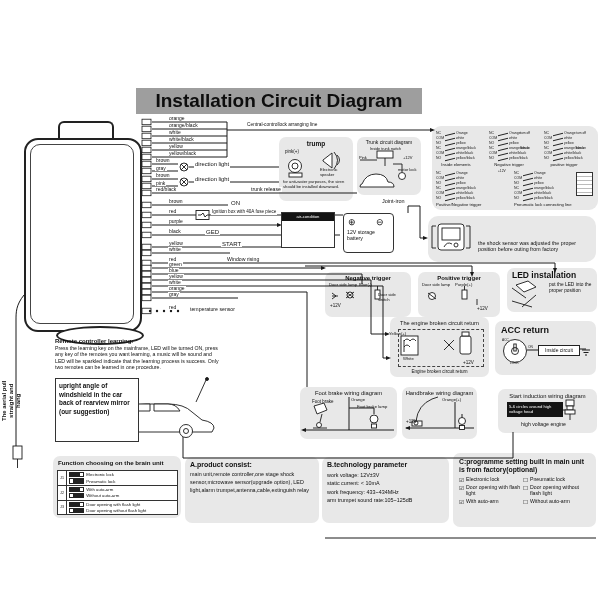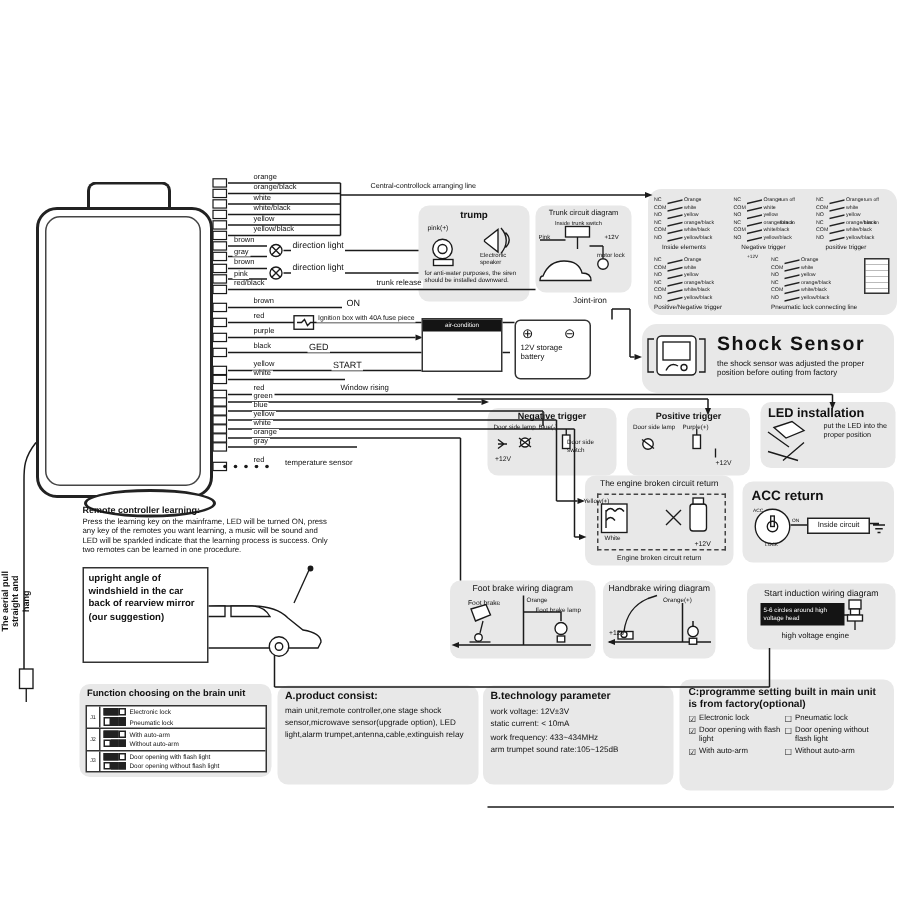--- a/index.html
+++ b/index.html
@@ -247,20 +247,21 @@
         <path d="M196 402l10-22"></path>
           <circle cx="207" cy="379" r="1.5" fill="#1a1a1a"></circle>
       </g>
       <g>
         <rect x="13" y="446" width="9" height="13" fill="#fff"></rect>
           <path d="M17.5 459V468"></path>
       </g>
     </g>
   </svg>
 
+  <div class="title">Installation Circuit Diagram</div>
 
   <div class="unit-tab"></div>
   <div class="unit-body"></div>
   <div class="unit-inner"></div>
   <div class="unit-base"></div>
 
   <span class="lab" style="left:168px;top:116px">orange</span>
   <span class="lab" style="left:168px;top:123px">orange/black</span>
   <span class="lab" style="left:168px;top:130px">white</span>
   <span class="lab" style="left:168px;top:137px">white/black</span>
@@ -483,21 +484,20 @@
       </div>
       <div class="mcap">Pneumatic lock connecting line</div>
     </div>
   <span class="tiny" style="left:520px;top:132px">turn off</span>
   <span class="tiny" style="left:520px;top:147px">turn on</span>
   <span class="tiny" style="left:576px;top:132px">turn off</span>
   <span class="tiny" style="left:576px;top:147px">turn on</span>
   <span class="tiny" style="left:498px;top:170px">+12V</span>
   <div class="pump"></div>
 
-  <span class="glab b" style="left:478px;top:222px;font-size:13px;letter-spacing:1px">Shock Sensor</span>
   <span class="glab" style="left:478px;top:240px;width:112px;font-size:5.3px">the shock sensor was adjusted the proper position before outing from factory</span>
 
   <span class="glab b ctr" style="left:325px;top:274.5px;width:86px;font-size:6px">Negative trigger</span>
   <span class="glab" style="left:329px;top:283px;font-size:4.2px">Door side lamp</span>
   <span class="glab" style="left:330px;top:303px;font-size:4.5px">+12V</span>
   <span class="glab" style="left:359px;top:283px;font-size:4.2px">Blue(-)</span>
   <span class="glab" style="left:378px;top:293px;width:30px;font-size:4.2px">Door side switch</span>
   <span class="glab b ctr" style="left:418px;top:274.5px;width:82px;font-size:6px">Positive trigger</span>
   <span class="glab" style="left:422px;top:283px;font-size:4.2px">Door side lamp</span>
   <span class="glab" style="left:455px;top:283px;font-size:4.2px">Purple(+)</span>

